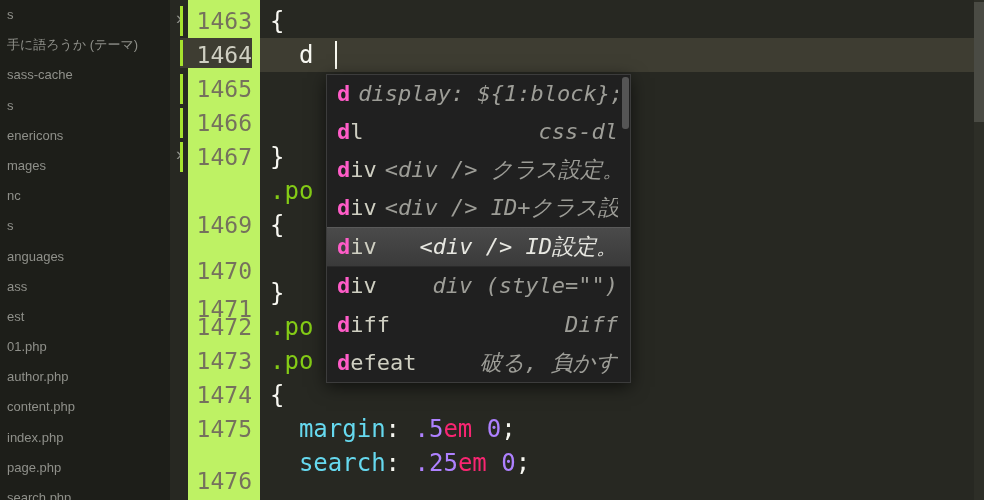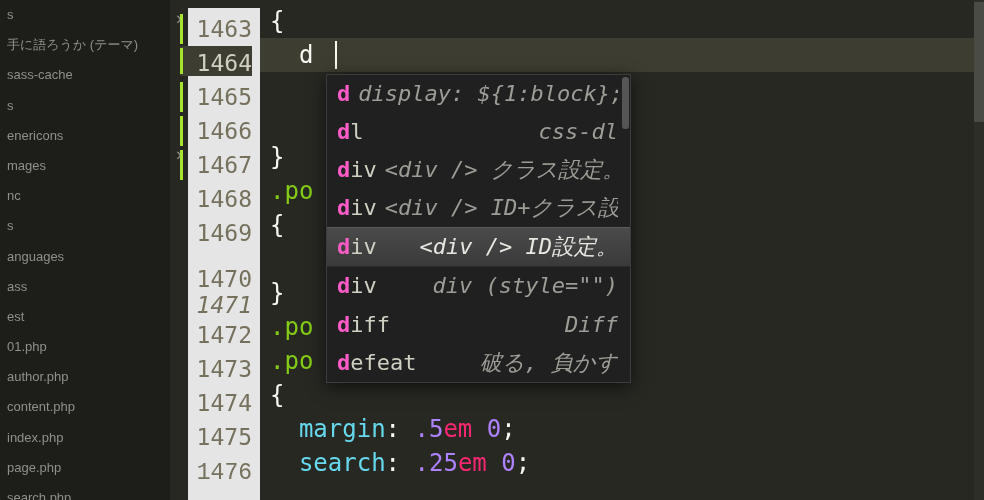--- a/index.html
+++ b/index.html
@@ -48,26 +48,25 @@
   .fold-mark {
     position: absolute;
     width: 18px;
     text-align: center;
     color: #8f908a;
     font-family: sans-serif;
     font-size: 18px;
   }
   .gutter {
     width: 72px;
-    background: #e5e5e5;
+    background: #bef264;
     flex: none;
     text-align: right;
     color: #75715d;
     position: relative;
-    margin-top: 8px;
   }
   .gutter .ln {
     position: absolute;
     right: 8px;
     width: 100%;
     text-align: right;
     font-size: 23px;
   }
   .gutter .ln.modified::before {
     content: "";
@@ -189,29 +188,28 @@
   <div class="fold-col" id="foldcol">
       <div class="fold-mark" style="top: 8px;">›</div>
       <div class="fold-mark" style="top: 144px;">›</div>
     </div>
   <div class="gutter" id="gutter">
       <div class="ln modified" style="top: 4px; height: 34px; line-height: 34px;">1463</div>
       <div class="ln modified current" style="top: 38px; height: 30px; line-height: 34px;">1464</div>
       <div class="ln modified" style="top: 72px; height: 34px; line-height: 34px;">1465</div>
       <div class="ln modified" style="top: 106px; height: 34px; line-height: 34px;">1466</div>
       <div class="ln modified" style="top: 140px; height: 34px; line-height: 34px;">1467</div>
-      <div class="ln" style="top: 174px; height: 34px; line-height: 34px;">1468</div>
       <div class="ln" style="top: 208px; height: 34px; line-height: 34px;">1469</div>
       <div class="ln" style="top: 254px; height: 34px; line-height: 34px;">1470</div>
-      <div class="ln" style="top: 280px; height: 34px; line-height: 34px; font-style: italic;">1471</div>
+      <div class="ln" style="top: 292px; height: 34px; line-height: 34px;">1471</div>
       <div class="ln" style="top: 310px; height: 34px; line-height: 34px;">1472</div>
       <div class="ln" style="top: 344px; height: 34px; line-height: 34px;">1473</div>
       <div class="ln" style="top: 378px; height: 34px; line-height: 34px;">1474</div>
       <div class="ln" style="top: 412px; height: 34px; line-height: 34px;">1475</div>
-      <div class="ln" style="top: 448px; height: 34px; line-height: 34px; font-family: Liberation Mono, monospace;">1476</div>
+      <div class="ln" style="top: 464px; height: 34px; line-height: 34px;">1476</div>
     </div>
   <div class="code" id="code">
       <div class="line" style="top: 4px; height: 34px; line-height: 34px;"><span class="tok-brace">{</span></div>
       <div class="line current" style="top: 38px; height: 34px; line-height: 34px;"><span class="tok-text">  d</span><span class="cursor" style="left: 75px; top: 3px;"></span></div>
       <div class="line" style="top: 72px; height: 34px; line-height: 34px;"></div>
       <div class="line" style="top: 106px; height: 34px; line-height: 34px;"></div>
       <div class="line" style="top: 140px; height: 34px; line-height: 34px;"><span class="tok-brace">}</span></div>
       <div class="line" style="top: 174px; height: 34px; line-height: 34px;"><span class="tok-class">.po</span></div>
       <div class="line" style="top: 208px; height: 34px; line-height: 34px;"><span class="tok-brace">{</span></div>
       <div class="line" style="top: 242px; height: 34px; line-height: 34px;"></div>

